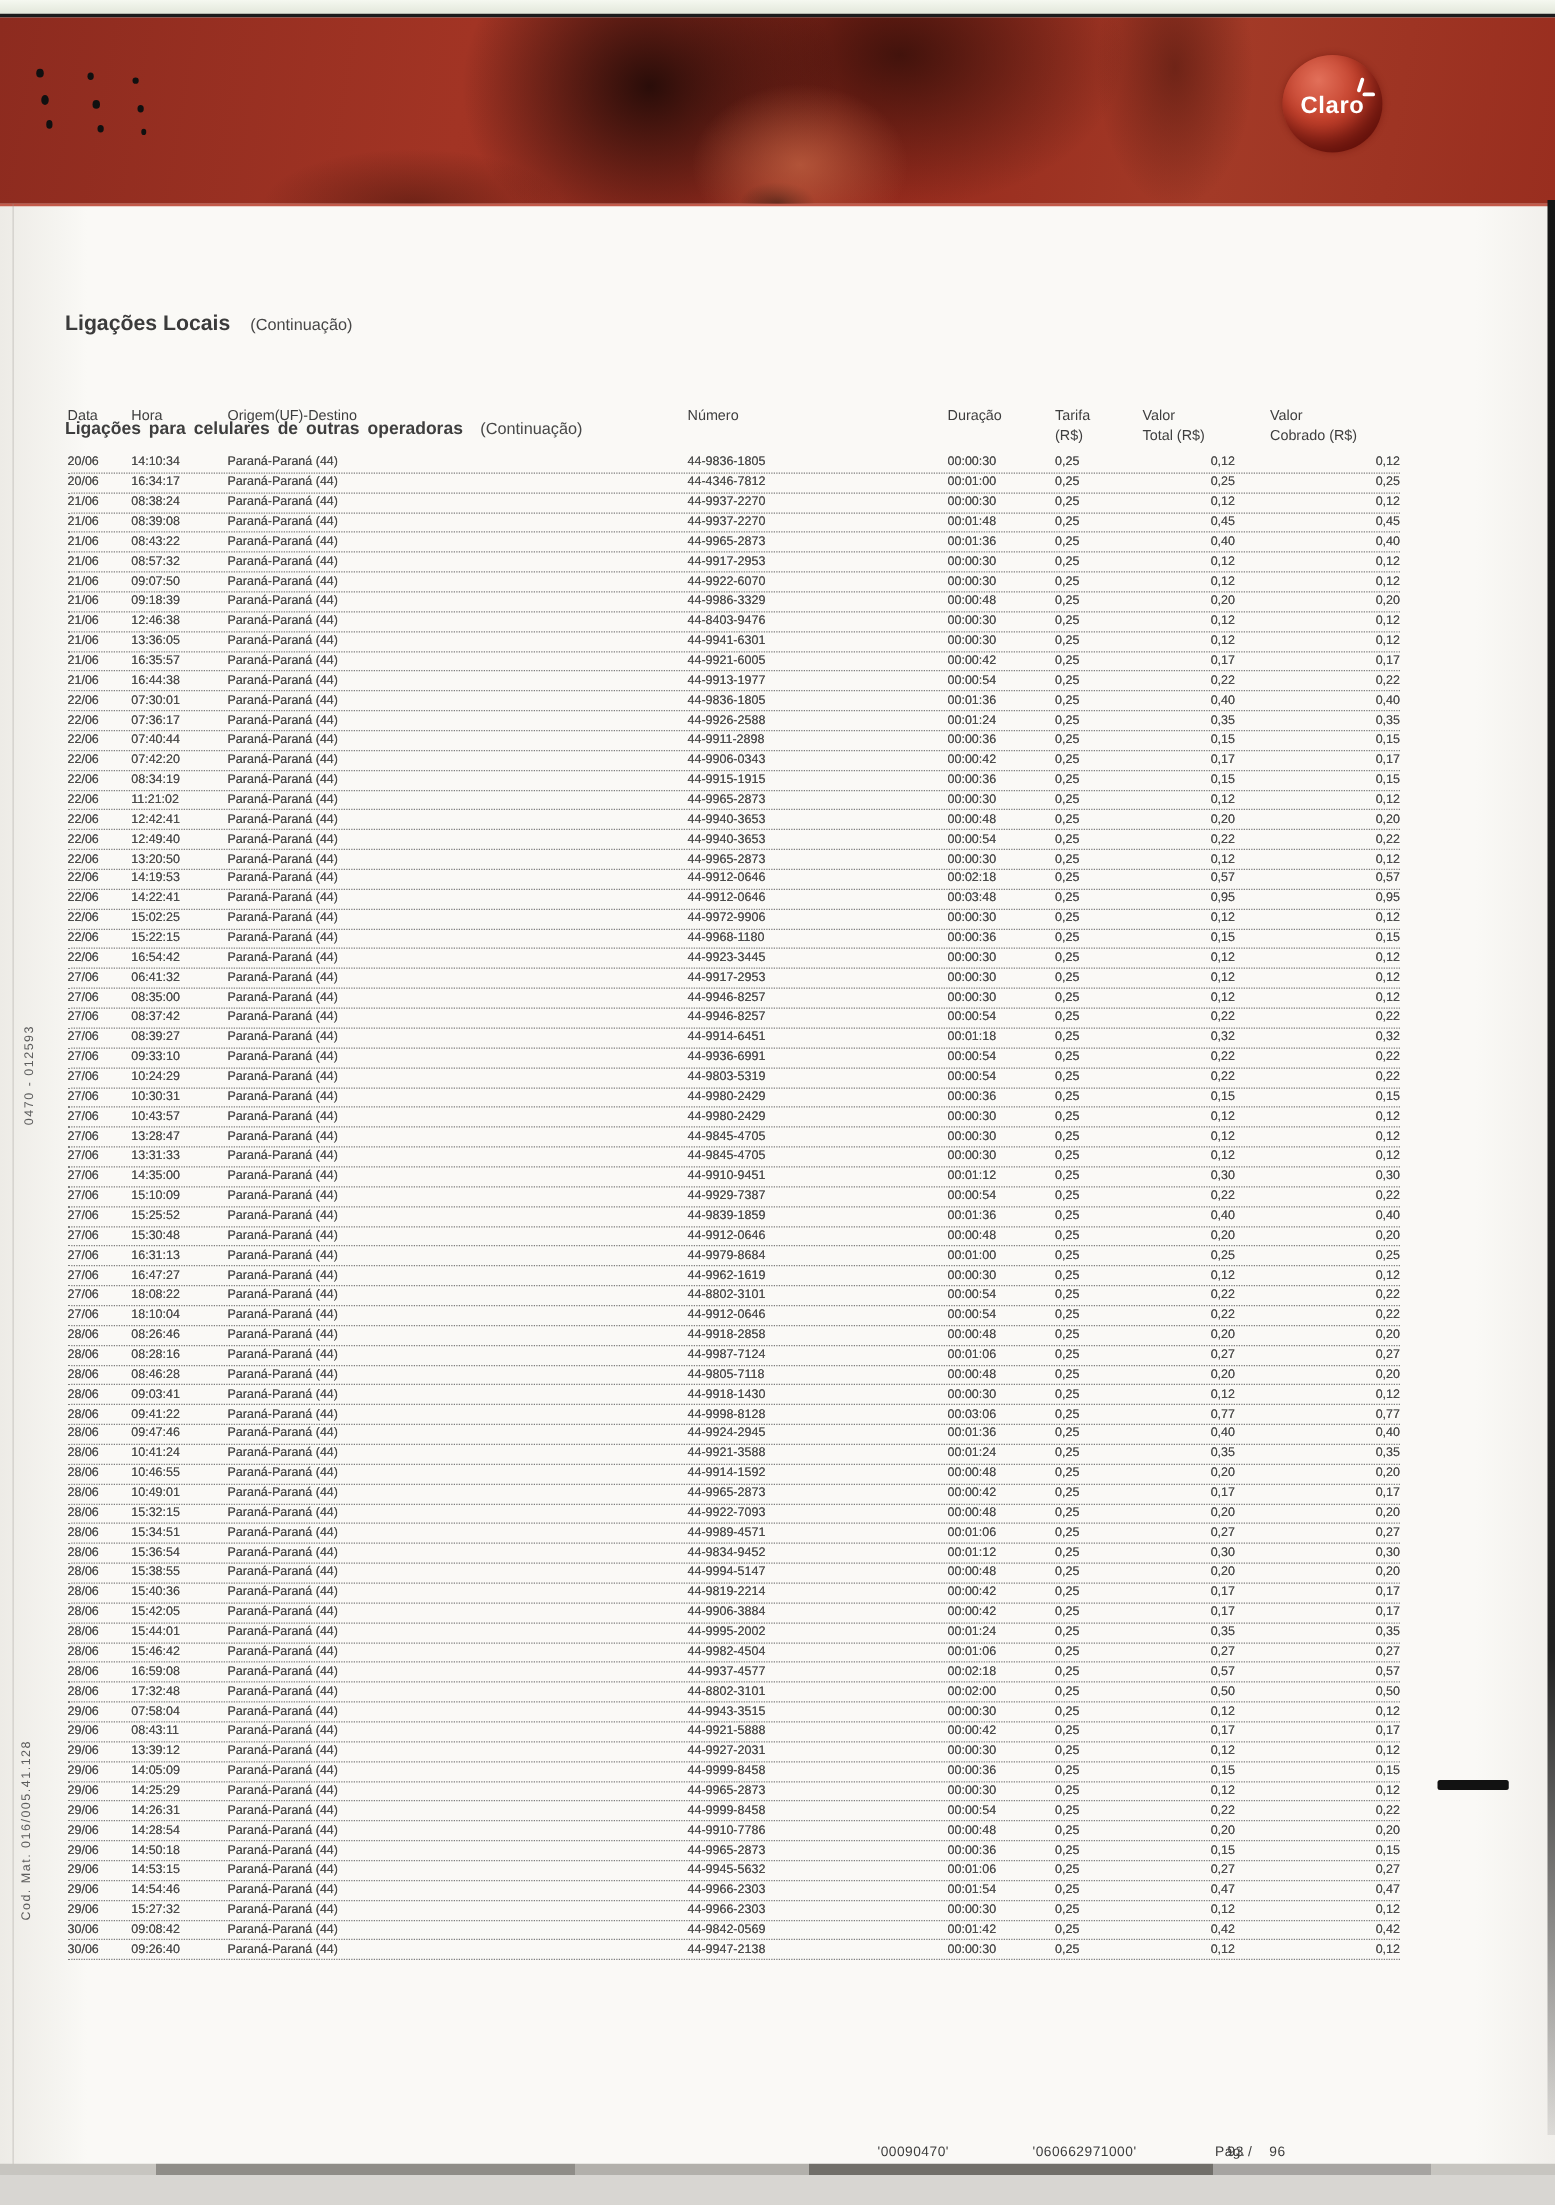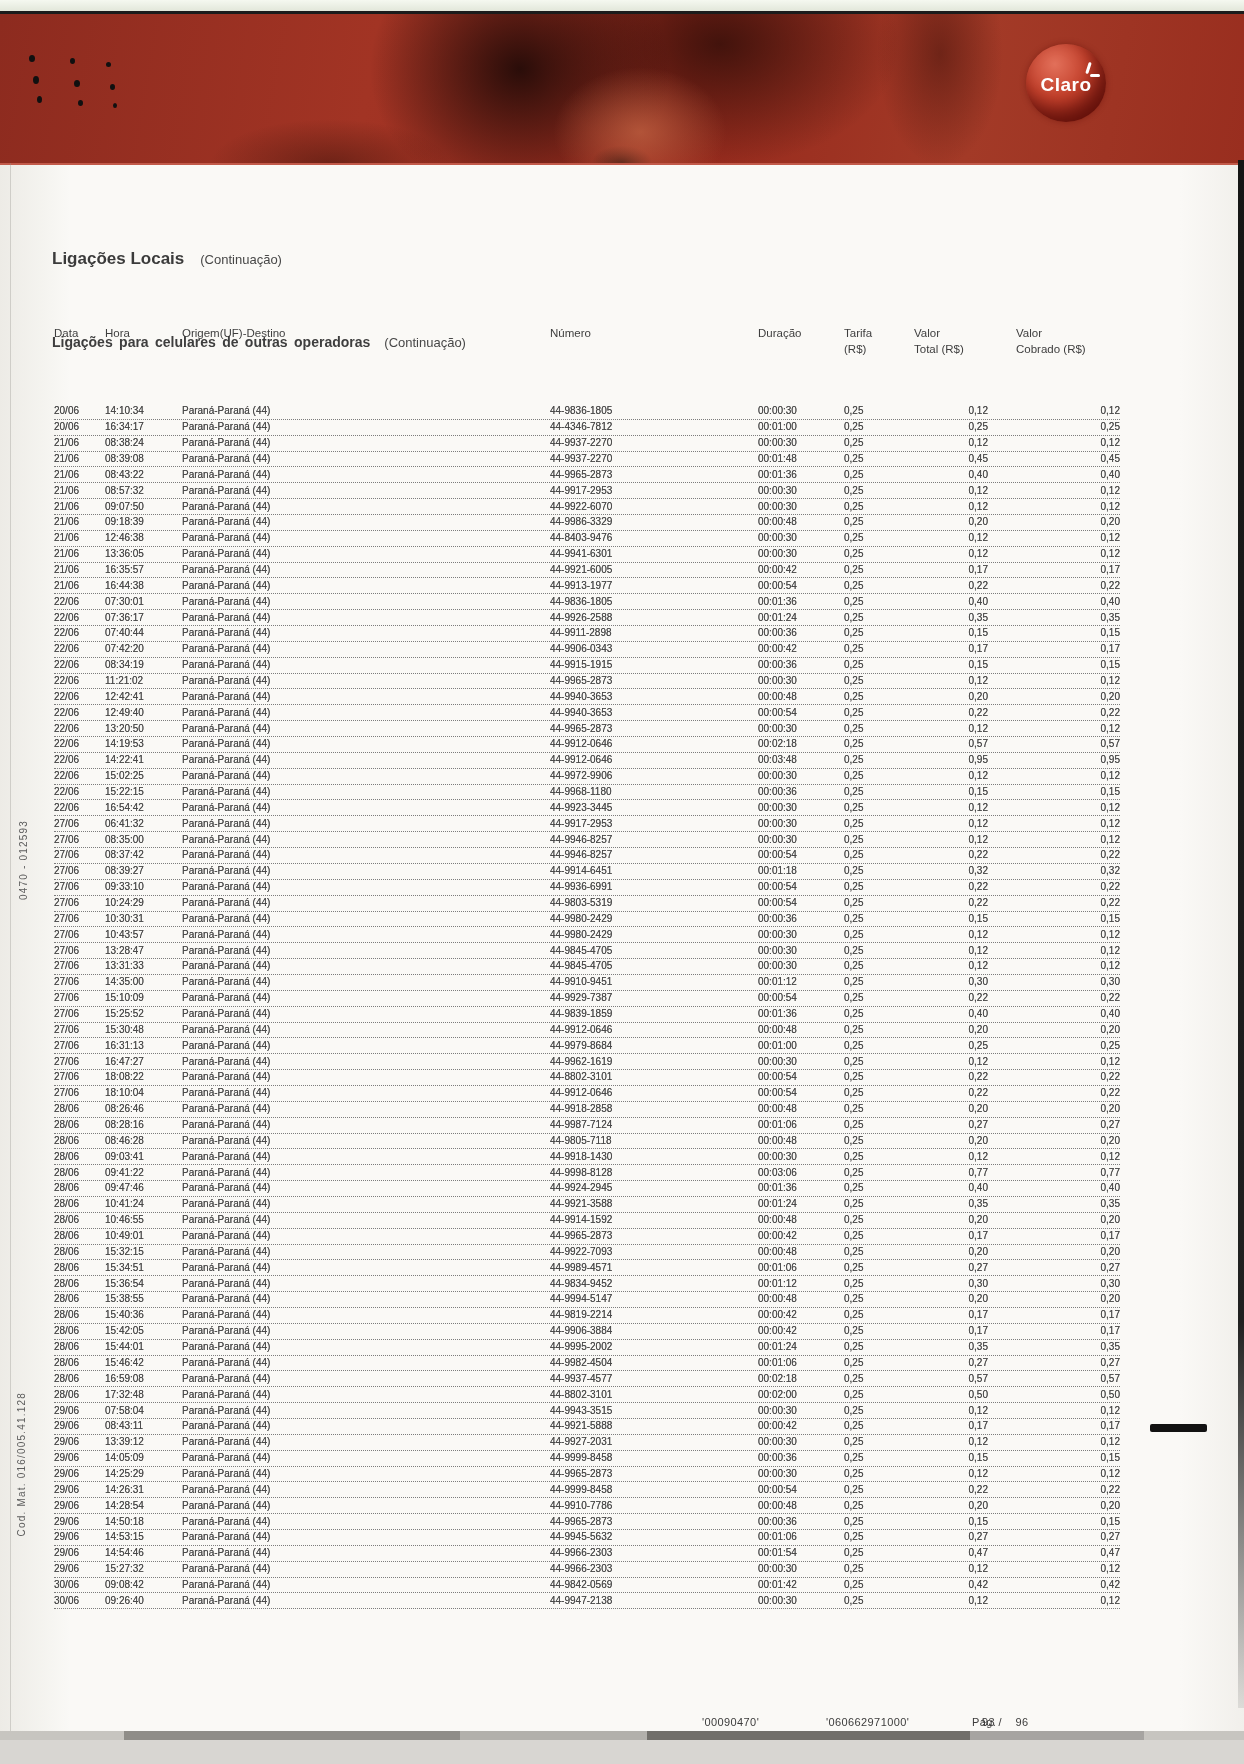--- a/index.html
+++ b/index.html
@@ -36,21 +36,21 @@
   .section{position:absolute;left:52px;top:249px;font-size:17px;font-weight:bold;color:#3b3b3b;white-space:nowrap;}
   .section .note{font-size:13px;font-weight:normal;margin-left:16px;color:#474747;}
   .subsection{position:absolute;left:52px;top:294px;font-size:14px;font-weight:bold;color:#3e3e3e;word-spacing:2.5px;white-space:nowrap;margin-top:40px;}
   .subsection .note{font-size:13px;font-weight:normal;margin-left:14px;word-spacing:0;color:#474747;}
   
   .grid{display:grid;grid-template-columns:51px 77px 368px 208px 86px 60px 84px 132px;}
   .thead{position:absolute;left:54px;top:326px;width:1066px;}
   .thead .c{font-size:11.5px;color:#3e3e3e;white-space:pre-line;line-height:15.5px;text-align:left;}
   .thead .h6{padding-left:10px;}
   .thead .h7{padding-left:28px;}
-  .rows{position:absolute;left:54px;top:363px;width:1066px;margin-top:41px;}
+  .rows{position:absolute;left:54px;top:363px;width:1066px;}
   .row{height:14.87px;border-bottom:1px dotted #7c7c7c;align-items:end;}
   .row .c{font-size:10px;line-height:12.5px;color:#4a4a4a;white-space:nowrap;
           text-shadow:0 0 .5px rgba(74,74,74,.85);padding-bottom:1px;}
   .row .c6,.row .c7{text-align:right;}
   
   .v-code{position:absolute;writing-mode:vertical-rl;transform:rotate(180deg);
           font-size:10px;color:#5c5c5c;letter-spacing:1.2px;white-space:nowrap;}
   .v-top{left:18px;top:820px;}
   .v-bottom{left:16px;top:1392px;}
   

